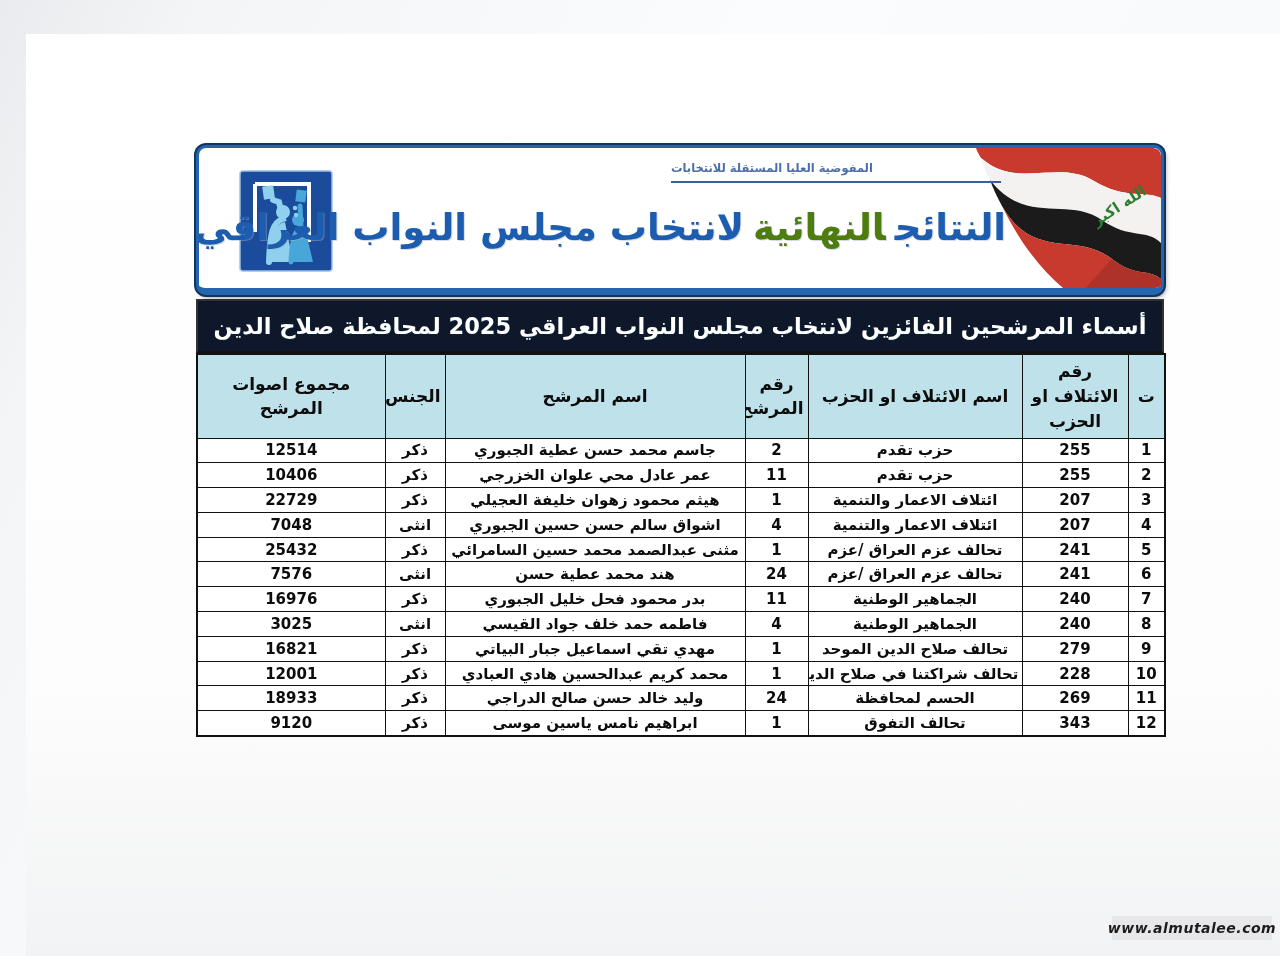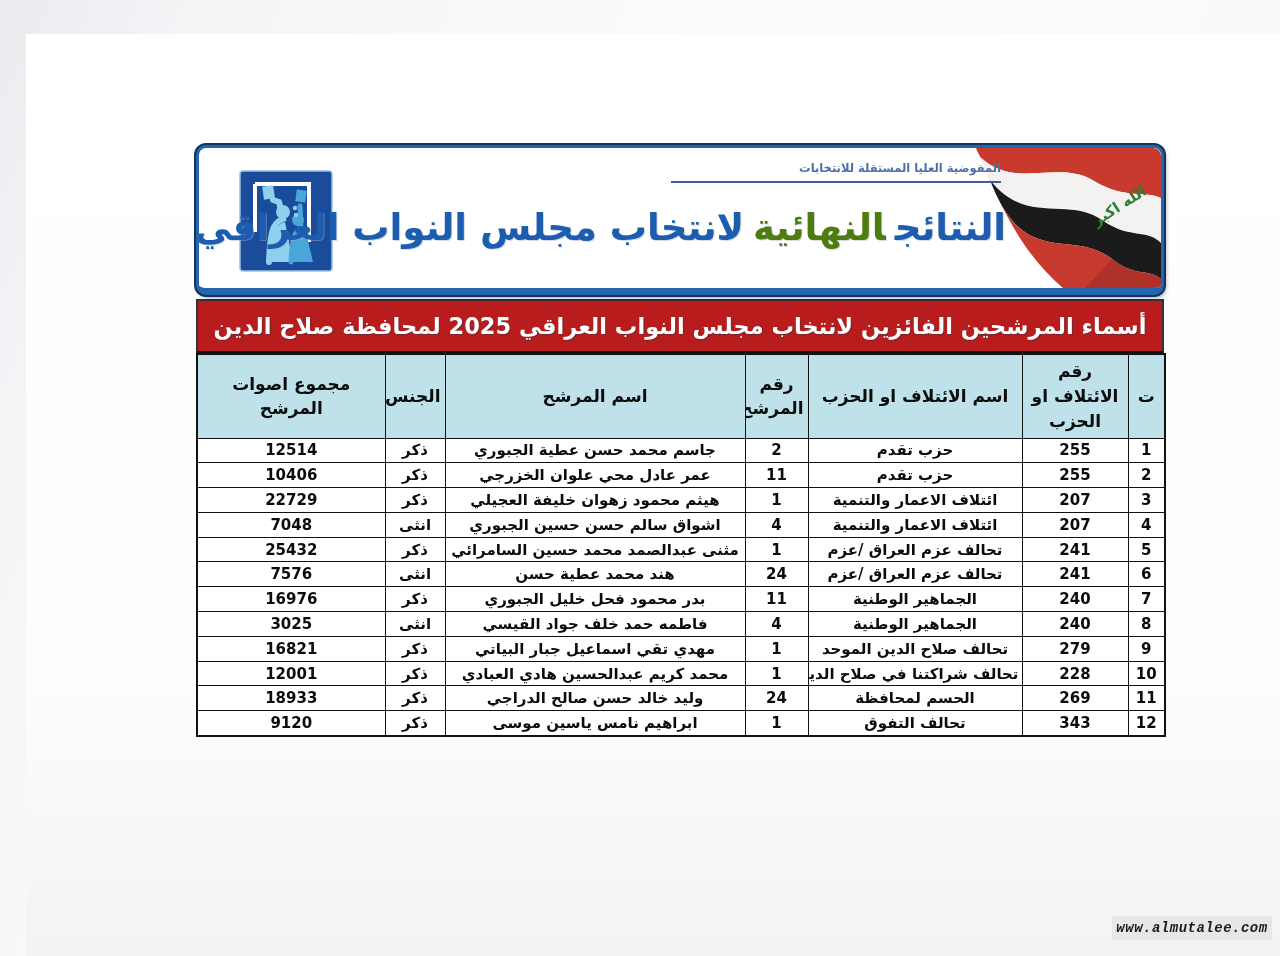--- a/index.html
+++ b/index.html
@@ -20,36 +20,36 @@
     position:relative; height:150px; background:#fff;
     border:3px solid #2565ae; border-bottom-width:7px;
     border-radius:10px; box-shadow:0 0 0 2px #10365f, 2px 3px 4px rgba(0,0,0,.35);
     overflow:hidden;
   }
   .flag-wrap{ position:absolute; top:0; right:0; width:235px; height:150px;
     border-top-right-radius:8px; overflow:hidden; }
   .logo-wrap{ position:absolute; left:40px; top:22px; width:94px; height:102px; }
   .org-block{
     position:absolute; top:12px; right:160px; width:330px;
-    direction:rtl; text-align:right; color:#4d6fa8;
+    direction:rtl; text-align:left; color:#4d6fa8;
     font-size:11.5px; line-height:1.5; font-weight:bold;
     border-bottom:2px solid #3a5f9a; padding-bottom:4px;
   }
   .banner-title{
     position:absolute; top:58px; right:155px; width:800px;
     direction:rtl; text-align:right; white-space:nowrap;
     font-size:37px; font-weight:bold; color:#1d5db0;
     text-shadow:1px 1px 0 rgba(160,175,200,.45);
   }
   .banner-title .red{ color:#4d7c0f; }
   .banner-title span{ padding-left:9px; }
 
   
   .subtitle-bar{
-    margin-top:4px; height:54px; background:#b91c1c;
+    margin-top:4px; height:54px; background:#0f172a;
     border:2px solid #333; border-bottom-color:#111;
     display:flex; align-items:center; justify-content:center;
     direction:rtl;
   }
   .subtitle-bar .txt{
     color:#fff; font-size:22.5px; font-weight:bold; letter-spacing:0;
     text-shadow:1px 1px 1px rgba(0,60,80,.35);
   }
 
   
@@ -68,21 +68,20 @@
   table.results tbody td{ height:24.8px; font-size:15px; padding:0 3px; white-space:nowrap; }
   td.num{ font-size:15.5px; }
 
   
   .watermark{
     position:absolute; left:1112px; top:916px; width:160px; height:24px;
     background:#e7e7e9; border-radius:2px;
     display:flex; align-items:center; justify-content:center;
     font-size:14px; font-weight:bold; font-style:italic; color:#1c1c1c;
     letter-spacing:.5px;
-    font-family:Liberation Mono, monospace;
   }
 </style>
 </head>
 <body>
 
 <div class="page-sheet"></div>
 
 <div class="doc">
 
   <div class="banner">

